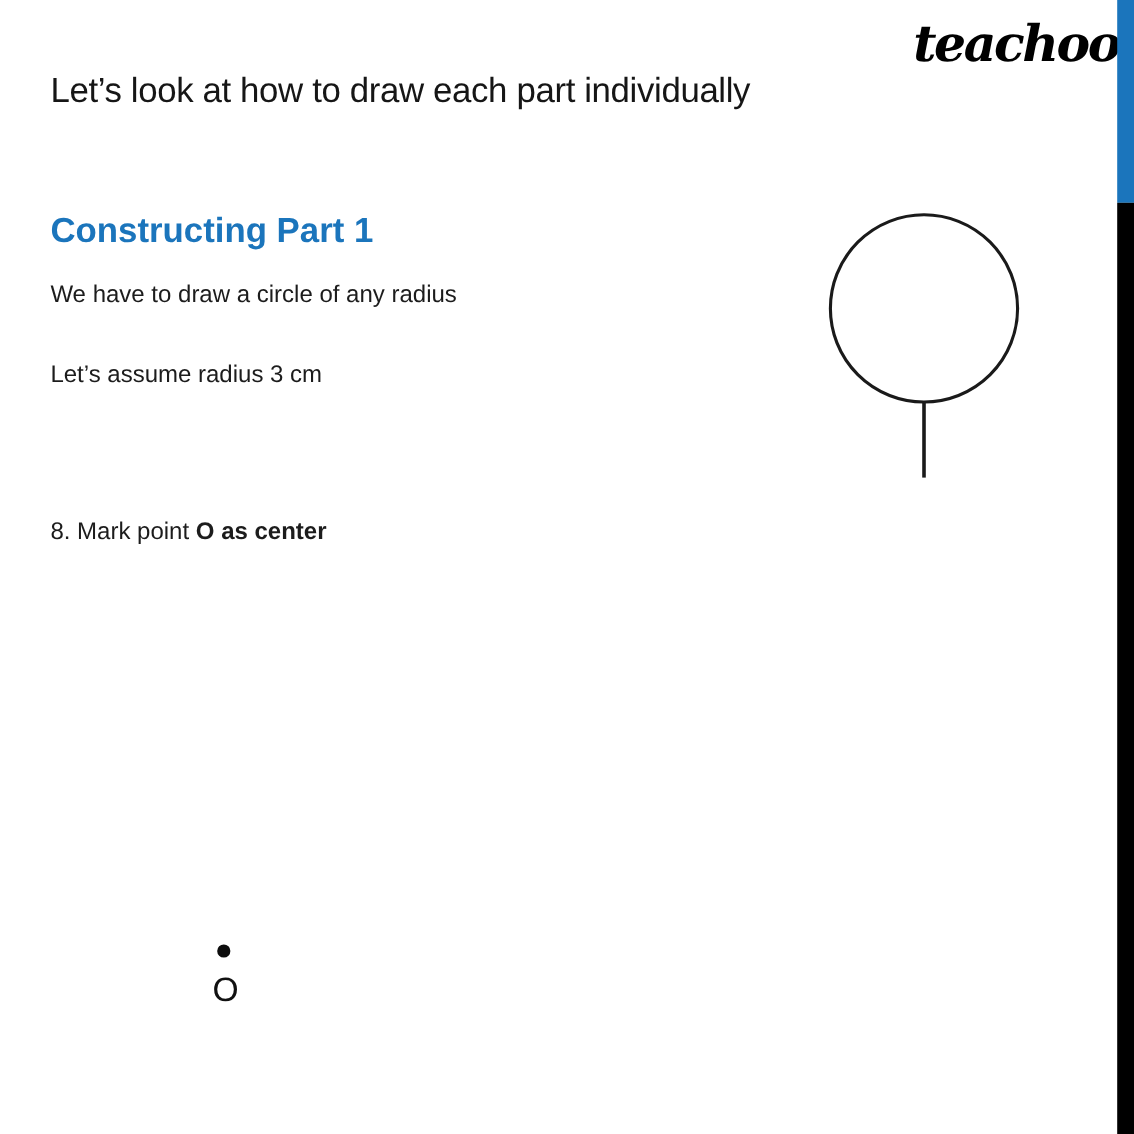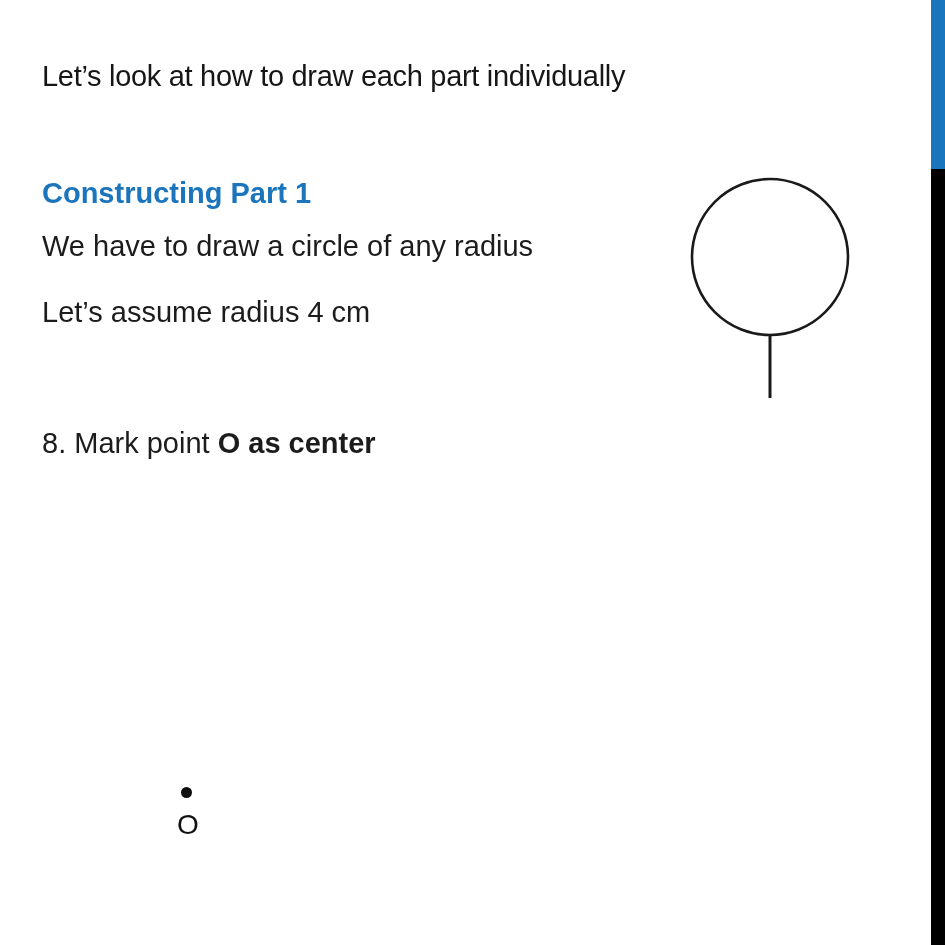--- a/index.html
+++ b/index.html
@@ -47,21 +47,21 @@
   .heading {
     left: 42px; top: 163px;
     font-size: 29px;
     line-height: 36px;
     font-weight: bold;
     color: #1b75bc;
     white-space: nowrap;
     margin-top: 12px;
   }
   .body-line {
-    font-size: 29px;
+    font-size: 20px;
     line-height: 36px;
     color: #1c1c1c;
     white-space: nowrap;
   }
   .line1 { left: 42px; top: 228px; }
   .line2 { left: 42px; top: 294px; }
   .step1 { left: 42px; top: 425px; }
   .step2 { left: 42px; top: 490px; }
   .step3 { left: 85px; top: 555px; }
   .b { font-weight: bold; text-align: center; }
@@ -79,28 +79,29 @@
     color: #111111;
   }
 </style>
 </head>
 <body>
 
 <div class="slide">
 
   <div class="abs title">Let’s look at how to draw each part individually</div>
 
+  <div class="abs logo">teachoo</div>
 
   <div class="abs bar-blue"></div>
   <div class="abs bar-black"></div>
 
   <div class="abs heading">Constructing Part 1</div>
 
   <div class="abs body-line line1">We have to draw a circle of any radius</div>
-  <div class="abs body-line line2">Let’s assume radius 4 cm</div>
+  <div class="abs body-line line2">Let’s assume radius 3 cm</div>
 
   <svg class="abs diagram" width="180" height="235" viewBox="0 0 180 235">
     <circle cx="90" cy="87" r="78" fill="none" stroke="#1a1a1a" stroke-width="2.6"></circle>
     <line x1="90" y1="165" x2="90" y2="228" stroke="#1a1a1a" stroke-width="3"></line>
   </svg>
 
   <div class="abs body-line step1"><span>8. Mark point </span><span class="b">O as center</span></div>
 
 
 

